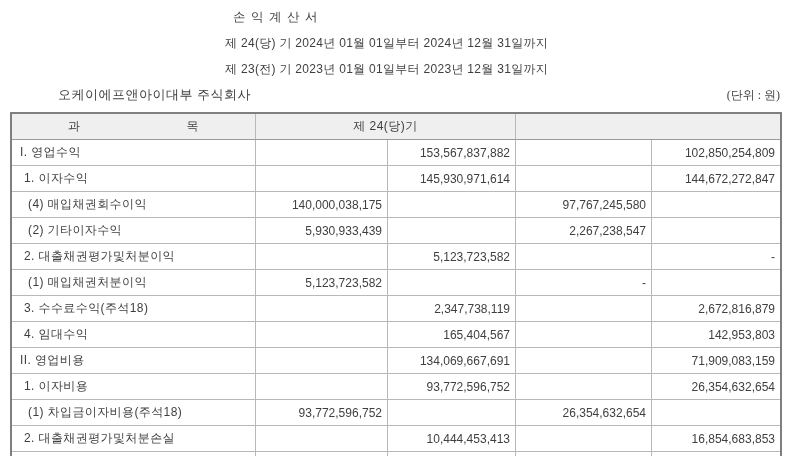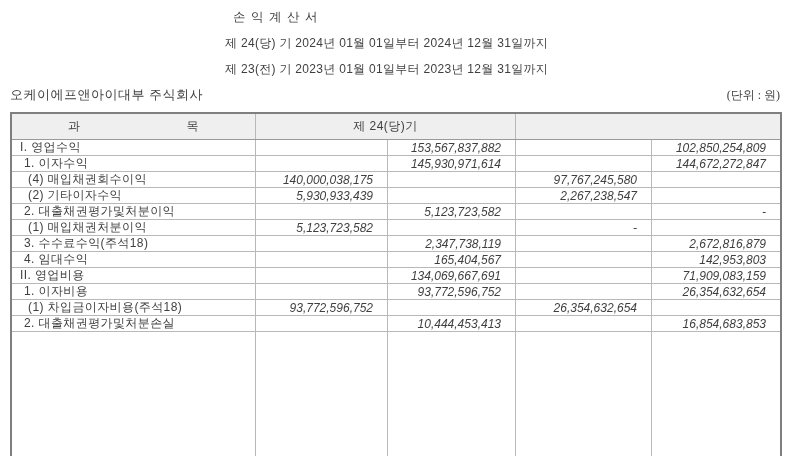--- a/index.html
+++ b/index.html
@@ -19,34 +19,34 @@
     color:var(--text);
     font-size:12px;
   }
   .doc-title{position:absolute;left:233px;top:9px;font-size:12.5px;letter-spacing:1px;}
   .doc-period-1{position:absolute;left:225px;top:35px;font-size:12px;letter-spacing:0.3px;}
   .doc-period-2{position:absolute;left:225px;top:61px;font-size:12px;letter-spacing:0.3px;}
   .company-row{
     position:absolute;left:10px;right:20px;top:86px;
     display:flex;justify-content:space-between;align-items:baseline;
   }
-  .company{font-size:13px;letter-spacing:0.5px;}
+  .company{font-size:13px;letter-spacing:0.5px;margin-left:48px;}
   .unit{font-size:12px;font-family:Liberation Serif, serif;}
   .fin-table{
     position:absolute;left:10px;top:112px;width:772px;height:344px;
     border:2px solid var(--border-outer);
     border-bottom:none;
     overflow:hidden;
     background:#fff;
     display:flex;flex-direction:column;
   }
   .tr{
     display:grid;
     grid-template-columns:244px 132px 128px 136px 1fr;
-    height:16px;flex:0 0 26px;
+    height:26px;flex:0 0 26px;
     border-bottom:1px solid var(--border-inner);
   }
   .tr.thead{
     height:26px;flex:0 0 26px;
     background:var(--header-bg);
     border-bottom:1px solid var(--border-header);
   }
   .td{
     border-right:1px solid var(--border-inner);
     display:flex;align-items:center;
@@ -55,21 +55,21 @@
   .td.last{border-right:none;}
   .th{justify-content:center;font-size:12px;letter-spacing:0.5px;}
   .span2{grid-column:span 2;}
   .account-head{
     display:flex;justify-content:space-between;align-items:center;
     padding:0 56px;
   }
   .label{padding-left:8px;letter-spacing:0.4px;}
   .label.ind1{padding-left:12px;}
   .label.ind2{padding-left:16px;}
-  .num{justify-content:flex-end;padding-right:14px;font-style:italic;}
+  .num{justify-content:flex-end;padding-right:5px;}
   .tr.filler{border-bottom:none;flex:1 1 auto;height:auto;}
 </style>
 </head>
 <body>
 
 <div class="doc-title">손 익 계 산 서</div>
 <div class="doc-period-1">제 24(당) 기 2024년 01월 01일부터 2024년 12월 31일까지</div>
 <div class="doc-period-2">제 23(전) 기 2023년 01월 01일부터 2023년 12월 31일까지</div>
 
 <div class="company-row">

